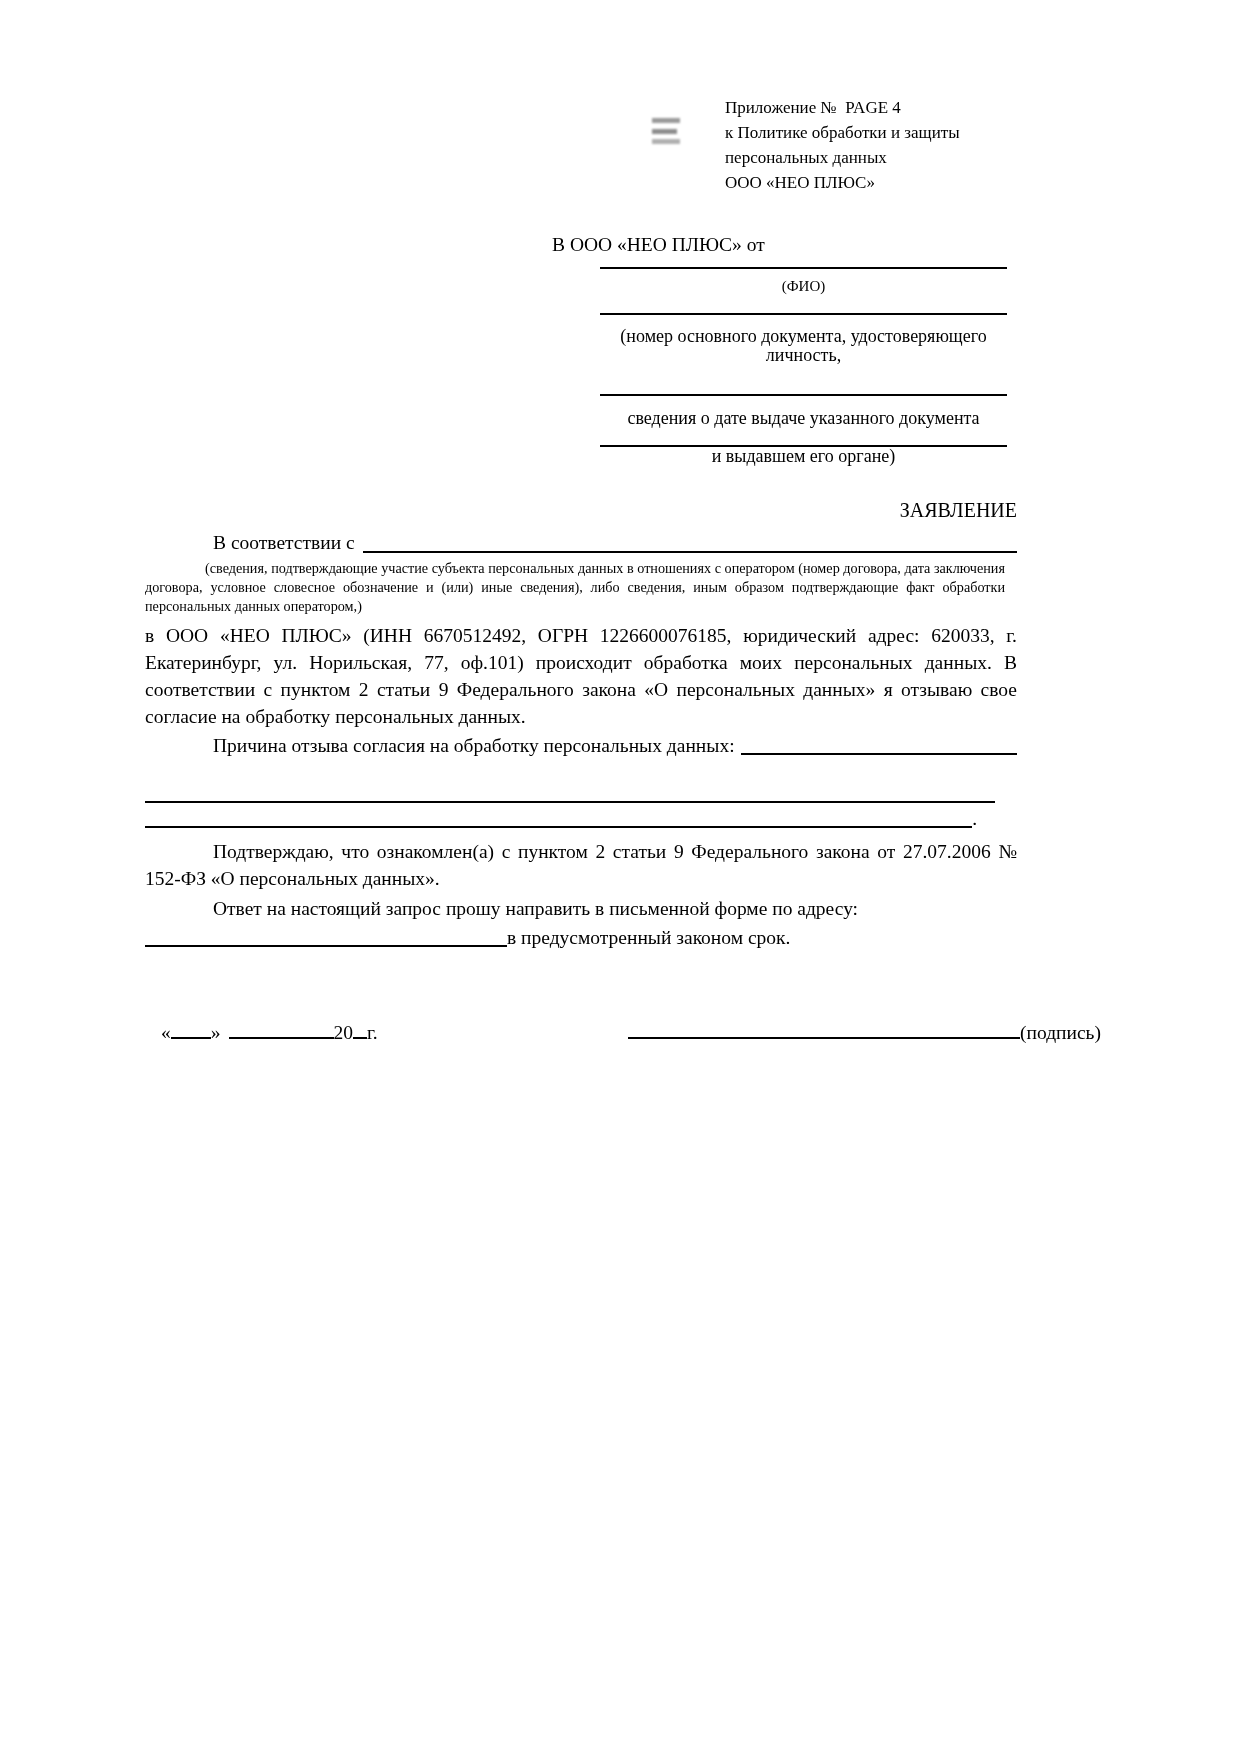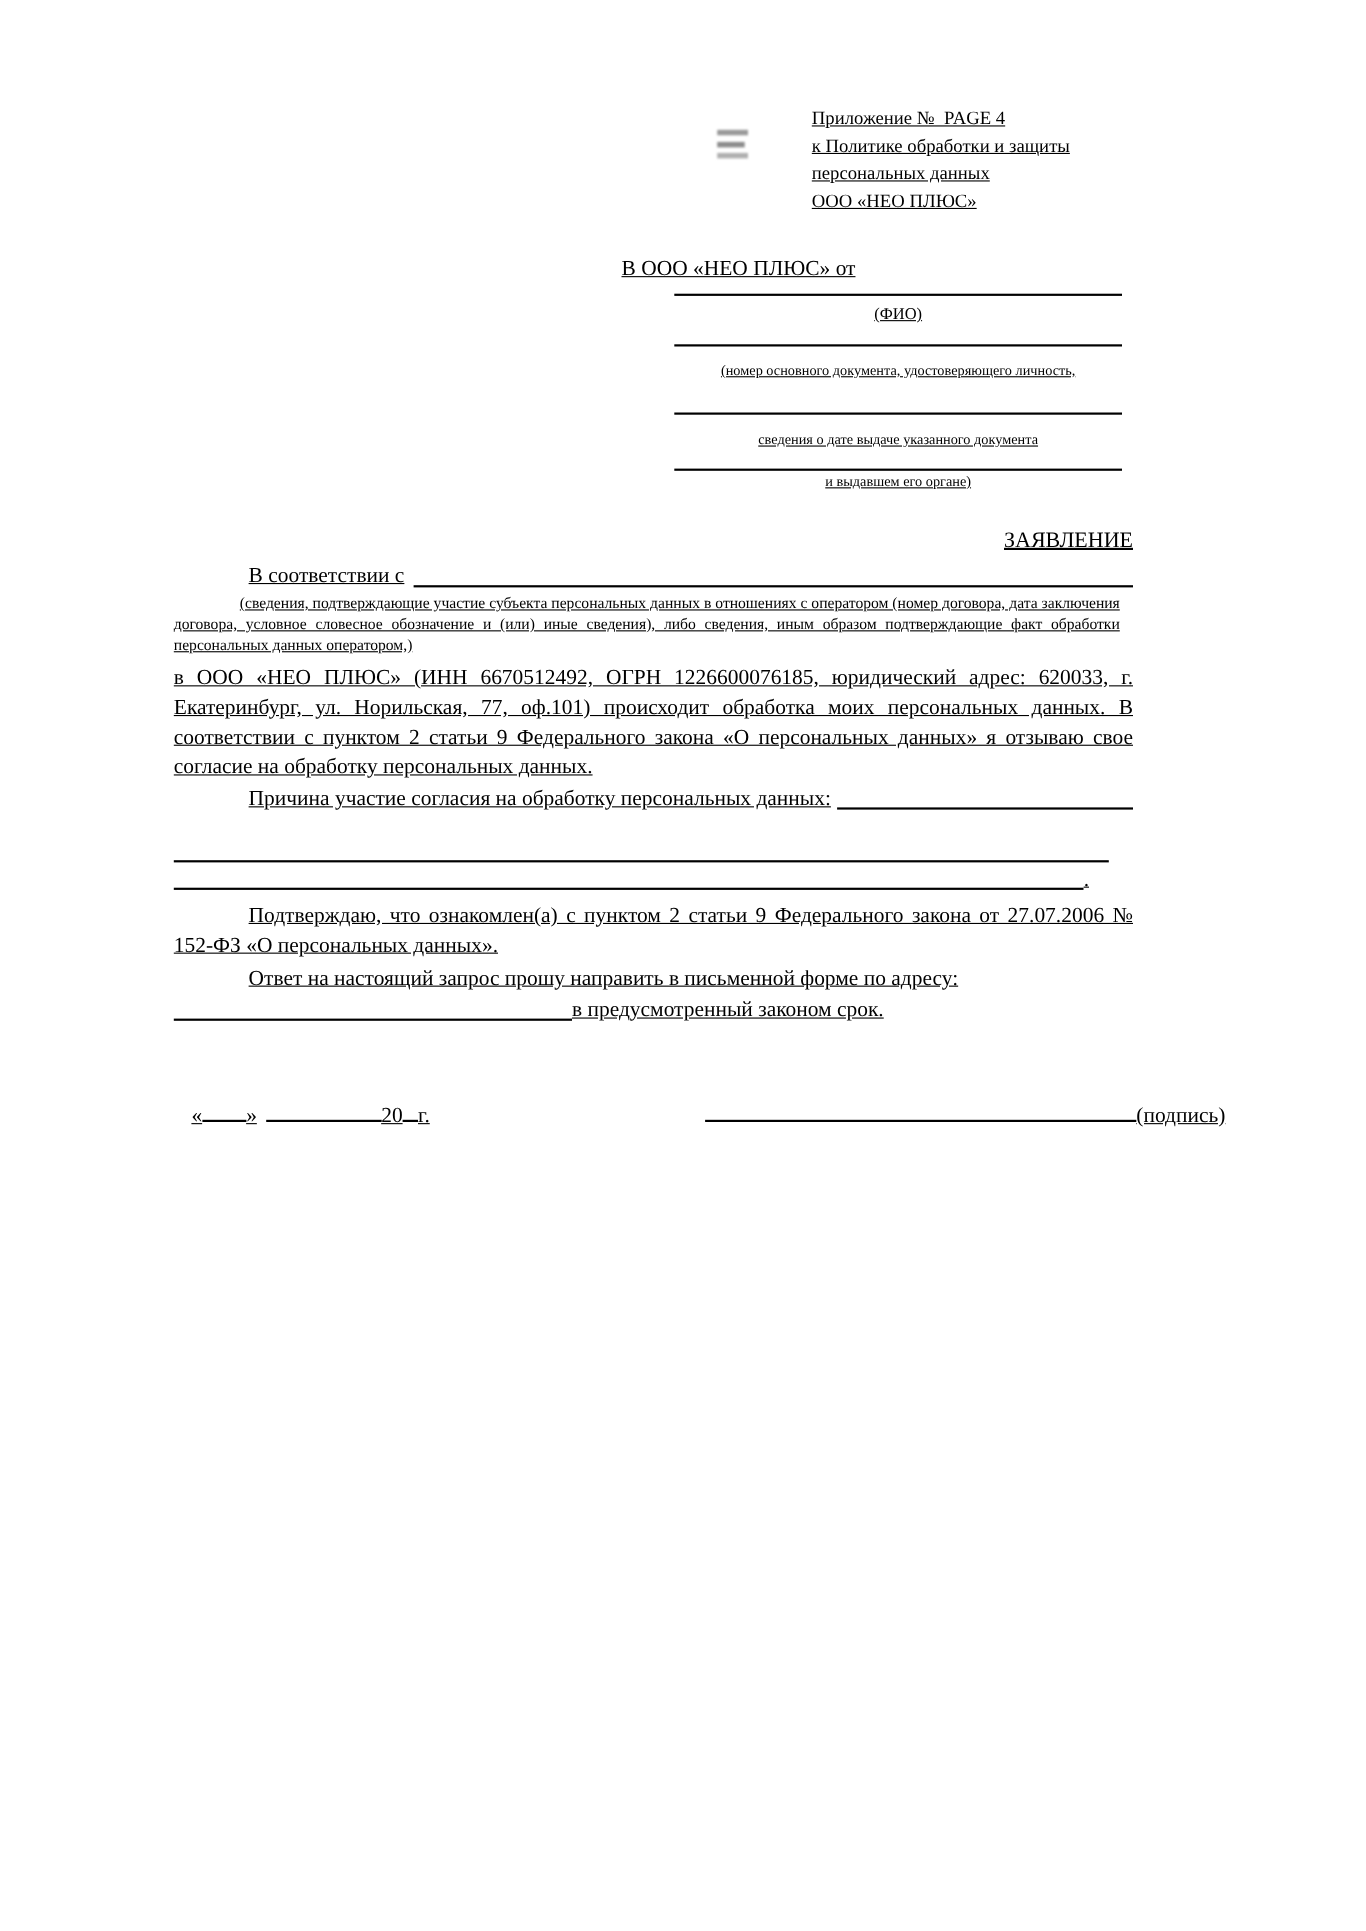--- a/index.html
+++ b/index.html
@@ -5,21 +5,21 @@
   html,body { margin:0; padding:0; background:#fff; }
   .page {
     position:relative;
     width:1242px; height:1755px;
     background:#ffffff;
     font-family:"Liberation Serif", serif;
     color:#000;
     overflow:hidden;
   }
   .content {
-    position:absolute; left:158px; top:0; width:872px;text-decoration:underline;
+    position:absolute; left:145px; top:0; width:872px;
   }
   .pre { white-space:pre-wrap; }
 
   
   .header-right {
     margin-top:95px;
     margin-left:580px;
     font-size:17px;
     line-height:25px;
   }
@@ -51,21 +51,21 @@
     font-size:19.5px;
     line-height:26px;
   }
   .addr-fields { margin-left:455px; width:407px; }
   .field-line { border-bottom:2px solid #000; }
   .fl1 { height:9px; }
   .fl2 { height:17px; }
   .fl3 { height:29px; }
   .fl4 { height:17px; }
   .field-cap {
-    font-size:13px; line-height:19px; text-align:center;
+    font-size:18px; line-height:19px; text-align:center;
   }
   .fc1 { margin-top:8px; font-size:15px; }
   .fc2 { margin-top:12px; }
   .fc3 { margin-top:13px; }
   .fc4 { }
 
   .heading {
     margin-top:31px;
     font-size:20px;
     line-height:26px;
@@ -162,21 +162,21 @@
     <div class="row intro-row">
       <span class="lead">В соответствии с</span>
       <span class="fill"></span>
     </div>
 
     <p class="footnote">(сведения, подтверждающие участие субъекта персональных данных в отношениях с оператором (номер договора, дата заключения договора, условное словесное обозначение и (или) иные сведения), либо сведения, иным образом подтверждающие факт обработки персональных данных оператором,)</p>
 
     <p class="body-para">в ООО «НЕО ПЛЮС» (ИНН 6670512492, ОГРН 1226600076185, юридический адрес: 620033, г. Екатеринбург, ул. Норильская, 77, оф.101) происходит обработка моих персональных данных. В соответствии с пунктом 2 статьи 9 Федерального закона «О персональных данных» я отзываю свое согласие на обработку персональных данных.</p>
 
     <div class="row reason-row">
-      <span class="lead">Причина участие согласия на обработку персональных данных:</span>
+      <span class="lead">Причина отзыва согласия на обработку персональных данных:</span>
       <span class="fill"></span>
     </div>
 
     <div class="blank1"></div>
 
     <div class="row blank2-row">
       <span class="fill"></span>
       <span>.</span>
     </div>
 

